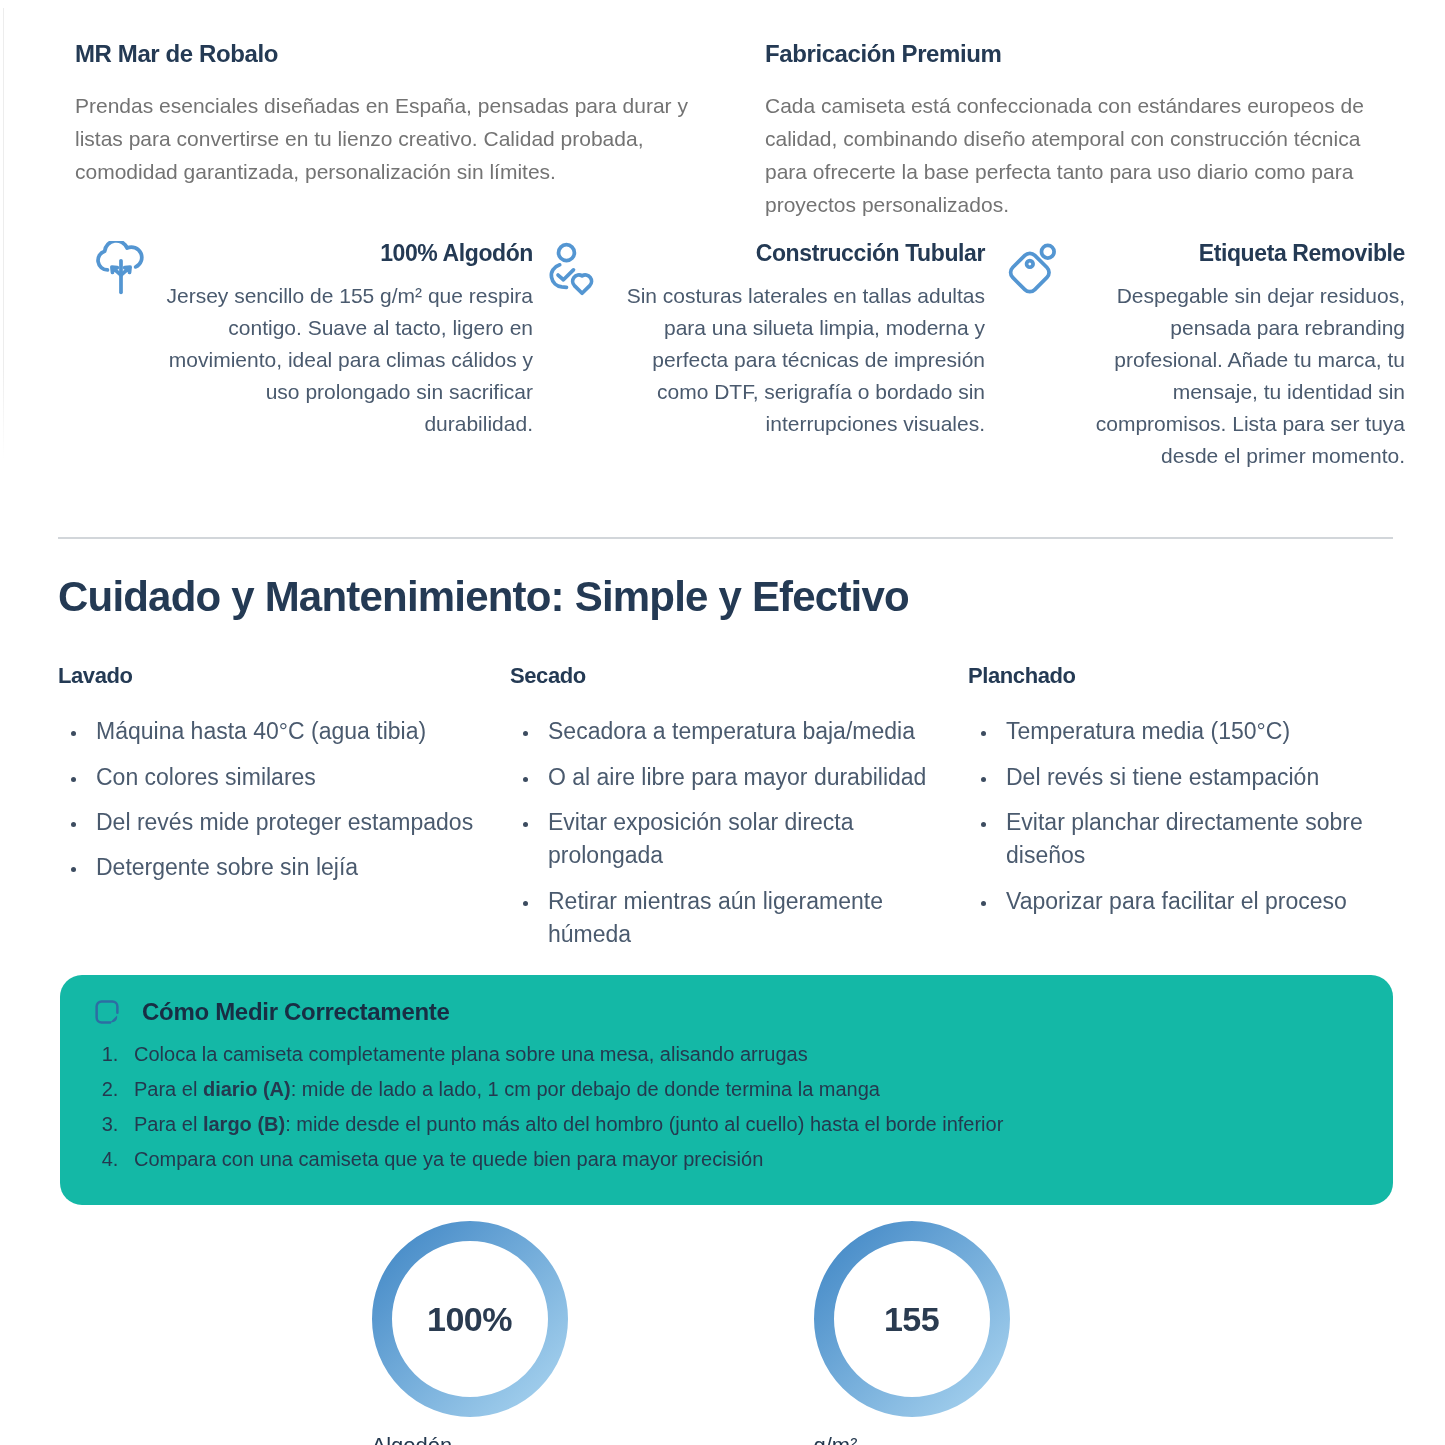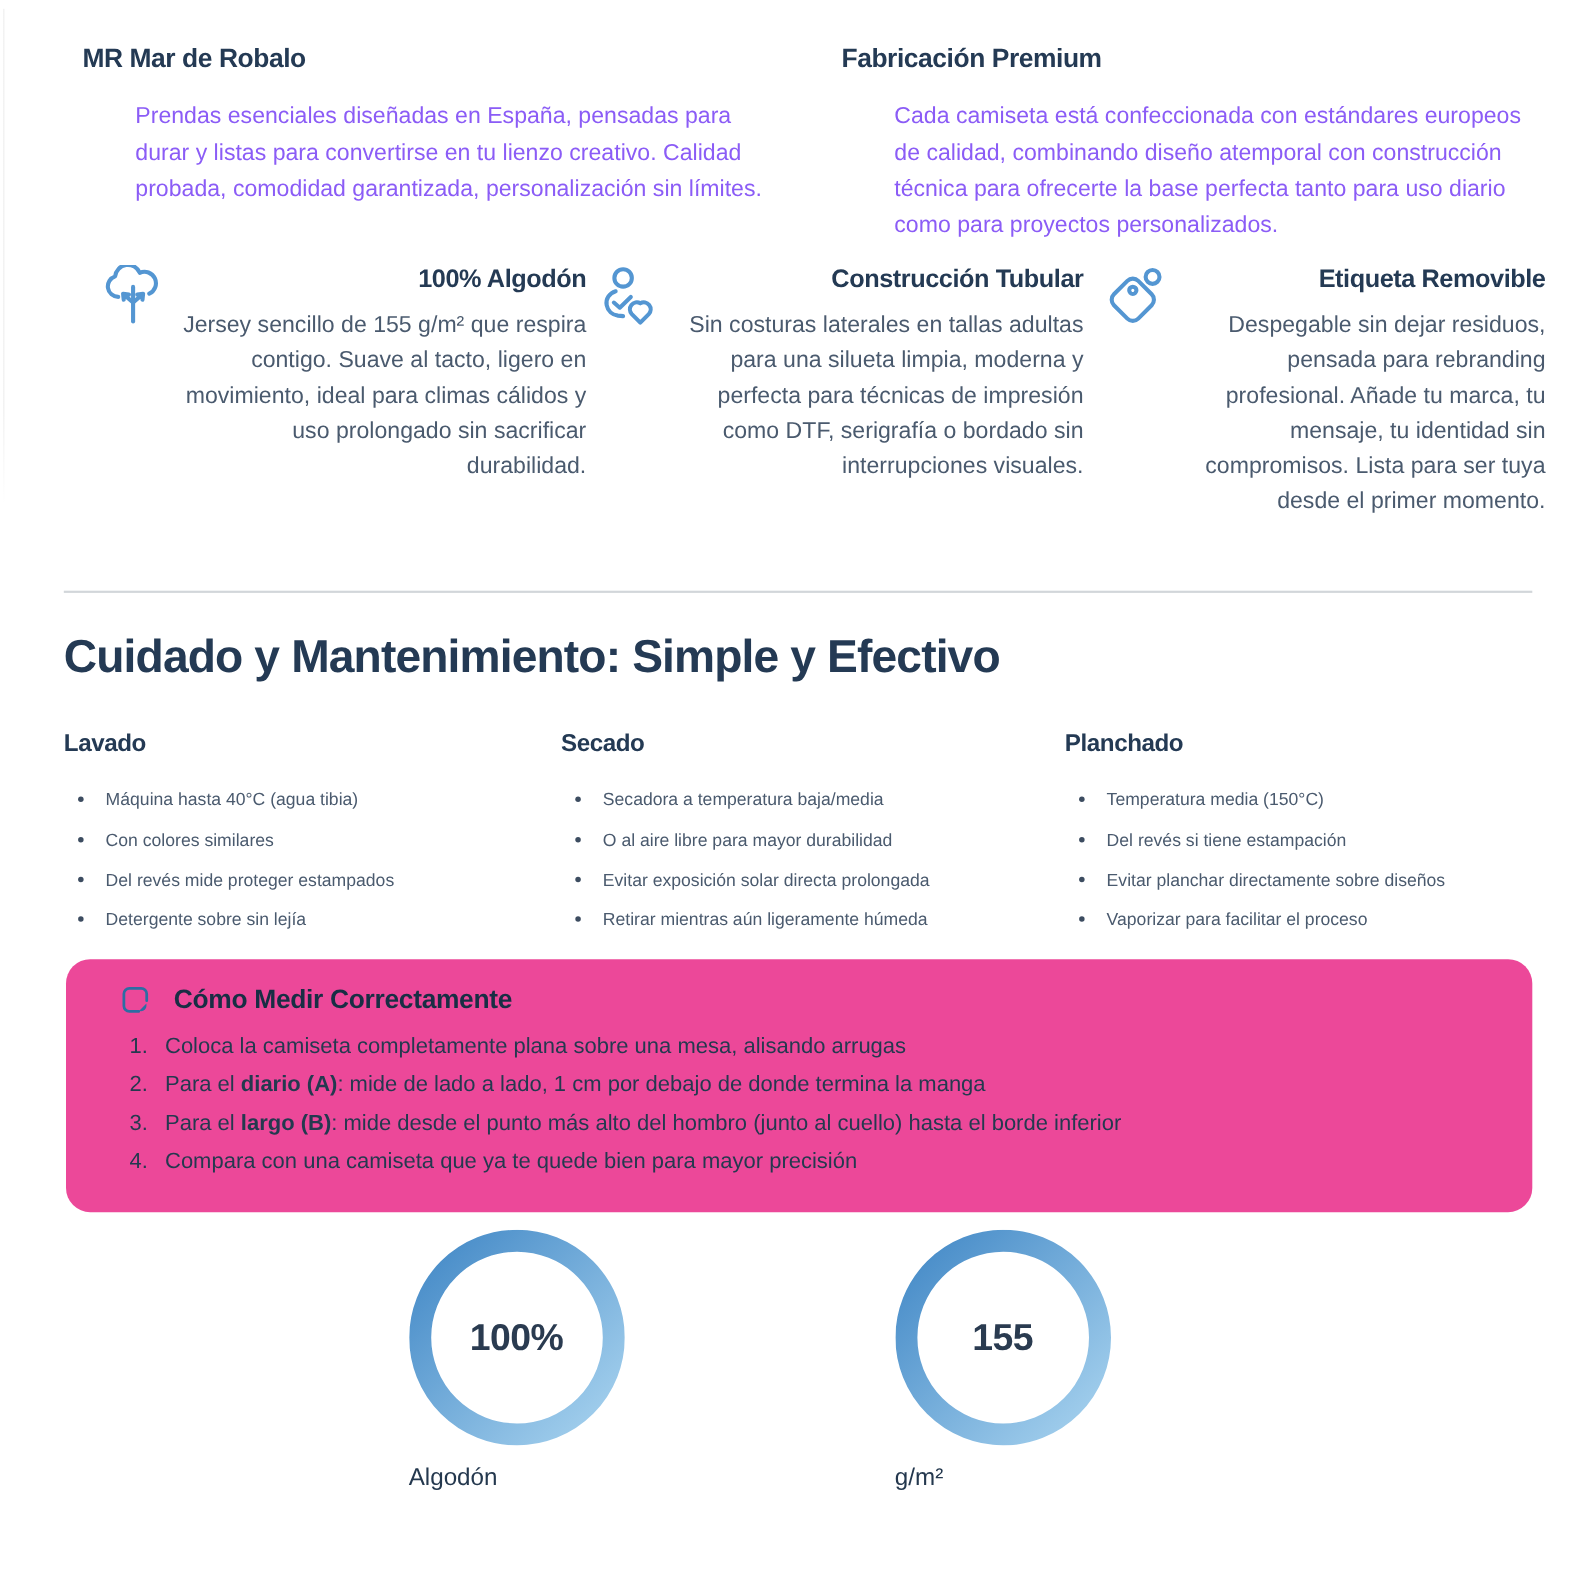--- a/index.html
+++ b/index.html
@@ -9,45 +9,45 @@
 
   .edge-line { position:absolute; left:3px; top:8px; width:1px; height:452px;
     background:linear-gradient(#ededed 80%, rgba(237,237,237,0)); }
 
   h2,h3,h4 { color:#243a54; letter-spacing:-0.4px; }
 
   
   .intro { display:grid; grid-template-columns:640px 630px; column-gap:50px;
     padding:0 50px 0 75px; }
   .intro h3 { font-size:24px; line-height:1.2; margin-bottom:20px; }
-  .intro p { font-size:21px; line-height:1.58; color:#8b5cf6;margin-left:48px; }
+  .intro p { font-size:21px; line-height:1.58; color:#737373; }
 
   
   .features { display:grid; grid-template-columns:452px 458px 1fr;
     padding:0 40px 0 93px; margin-top:18px;text-align:right; }
   .feature { display:flex; align-items:flex-start; }
   .feature-icon { width:56px; height:62px; flex:0 0 56px; margin-right:12px; margin-top:2px; }
   .feature-title { font-size:23px; line-height:1.25; margin-bottom:12px; }
   .feature-body { font-size:21px; line-height:1.52; color:#4a5a6e; max-width:372px; }
 
   .divider { border:none; border-top:2px solid #d2d6da; margin:65px 52px 0 58px; }
 
   .care-title { font-size:42px; line-height:1.15; margin:34px 0 0 58px; letter-spacing:-0.8px; }
 
   .care { display:grid; grid-template-columns:452px 458px 1fr;
     padding-left:58px; margin-top:42px; }
   .care h4 { font-size:22px; line-height:1.2; margin-bottom:26px; }
   .care ul { list-style:disc; padding-left:30px; max-width:420px; }
-  .care ul li { font-size:16px; line-height:1.45; color:#4a5a6e; margin-bottom:12px;
+  .care ul li { font-size:23px; line-height:1.45; color:#4a5a6e; margin-bottom:12px;
     padding-left:8px; max-width:392px; }
   .care ul li::marker { color:#3c4c60; font-size:17px; }
 
   
-  .measure-box { background:#ec4899; border-radius:22px; margin:12px 52px 0 60px;
-    padding:22px 40px 24px 48px; }
+  .measure-box { background:#14b8a6; border-radius:22px; margin:12px 52px 0 60px;
+    padding:22px 40px 24px 32px; }
   .measure-header { display:flex; align-items:center; }
   .measure-icon { width:30px; height:30px; margin-right:20px; }
   .measure-title { font-size:24px; color:#182e44; letter-spacing:-0.3px; }
   .measure-box ol { list-style:decimal; padding-left:32px; margin-top:14px; }
   .measure-box ol li { font-size:20px; line-height:27px; color:#24394f; margin-bottom:8px;
     padding-left:10px; }
   .measure-box ol li::marker { color:#24394f; }
   .measure-box ol li b { font-weight:bold; }
 
   

